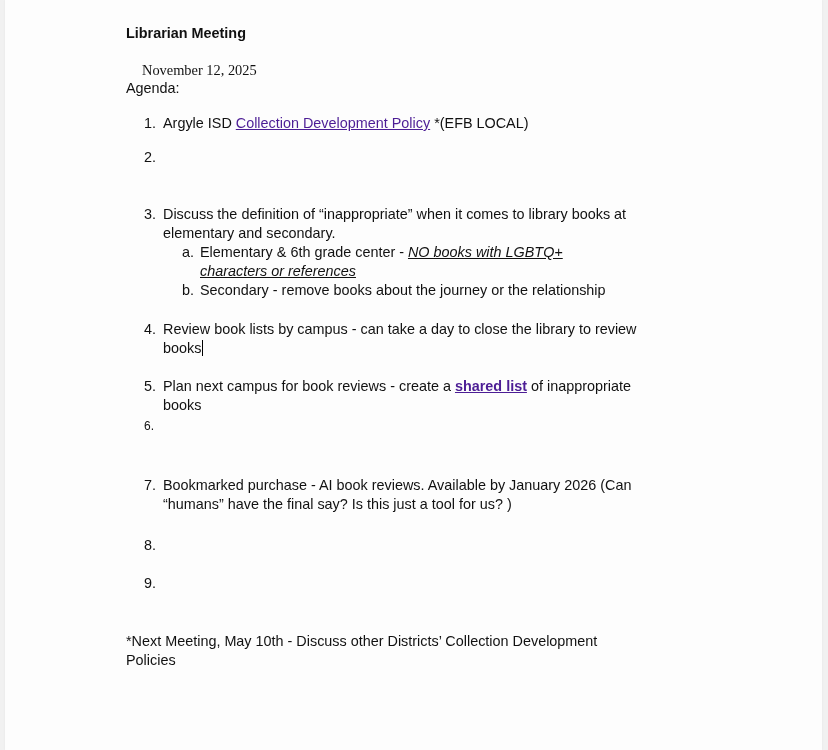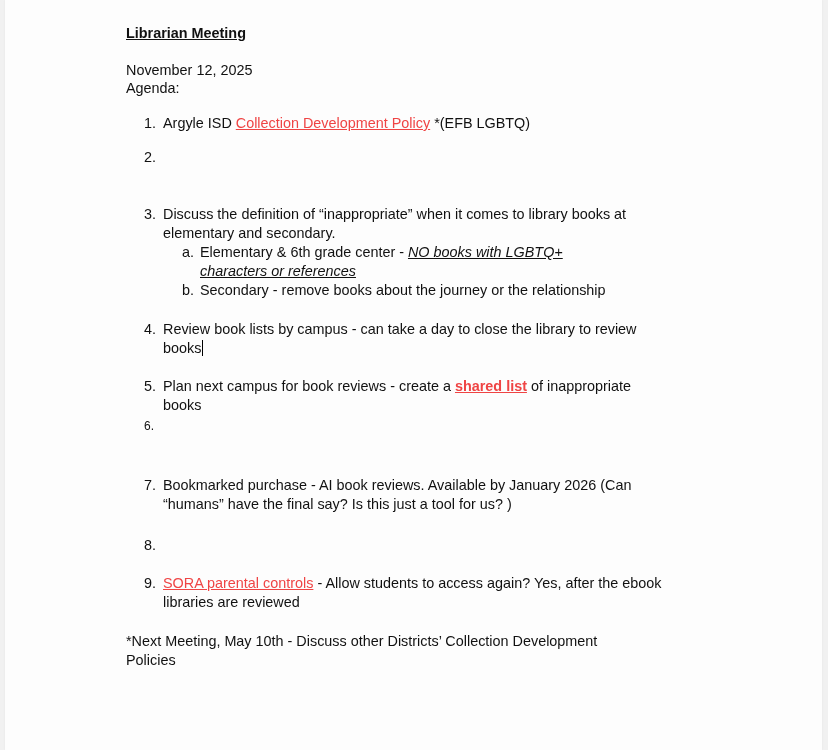--- a/index.html
+++ b/index.html
@@ -31,27 +31,27 @@
       width: 560px;
       font-size: 14.4px;
       line-height: 19px;
     }
     .title {
       position: absolute;
       top: 24px;
       left: 0;
       font-weight: bold;
       white-space: nowrap;
-      text-decoration: underline;
     }
     .date {
       position: absolute;
       top: 61px;
-      left: 0;
+      left: 16px;
       white-space: nowrap;
+      font-family: Liberation Serif, serif;
     }
     .agenda-label {
       position: absolute;
       top: 79px;
       left: 0;
       white-space: nowrap;
     }
     .item {
       position: absolute;
       left: 0;
@@ -76,21 +76,21 @@
       width: 470px;
     }
     .sub .letter {
       position: absolute;
       left: 19px;
     }
     .sub .sub-text {
       margin-left: 37px;
     }
     a.link {
-      color: #ef4444;
+      color: #4c1d95;
     }
     a.link.bold {
       font-weight: bold;
     }
     .emph {
       font-style: italic;
       text-decoration: underline;
     }
     .cursor {
       display: inline-block;
@@ -113,21 +113,21 @@
 <div class="page">
   <div class="content">
 
     <div class="title">Librarian Meeting</div>
     <div class="date">November 12, 2025</div>
     <div class="agenda-label">Agenda:</div>
 
     <div class="item" style="top:114px;">
       <span class="num">1.</span>
       <div class="text">
-        <span>Argyle ISD </span><a class="link" href="#">Collection Development Policy</a><span> *(EFB LGBTQ)</span>
+        <span>Argyle ISD </span><a class="link" href="#">Collection Development Policy</a><span> *(EFB LOCAL)</span>
       </div>
     </div>
 
     <div class="item" style="top:148px;">
       <span class="num">2.</span>
     </div>
 
     <div class="item" style="top:205px;">
       <span class="num">3.</span>
       <div class="text">Discuss the definition of “inappropriate” when it comes to library books at elementary and secondary.</div>
@@ -163,21 +163,18 @@
       <span class="num">7.</span>
       <div class="text">Bookmarked purchase - AI book reviews. Available by January 2026 (Can “humans” have the final say? Is this just a tool for us? )</div>
     </div>
 
     <div class="item" style="top:536px;">
       <span class="num">8.</span>
     </div>
 
     <div class="item" style="top:574px;">
       <span class="num">9.</span>
-      <div class="text">
-        <a class="link" href="#">SORA parental controls</a><span> - Allow students to access again? Yes, after the ebook libraries are reviewed</span>
-      </div>
     </div>
 
     <div class="footer-note">*Next Meeting, May 10th - Discuss other Districts’ Collection Development Policies</div>
 
   </div>
 </div>
 
 </body></html>

